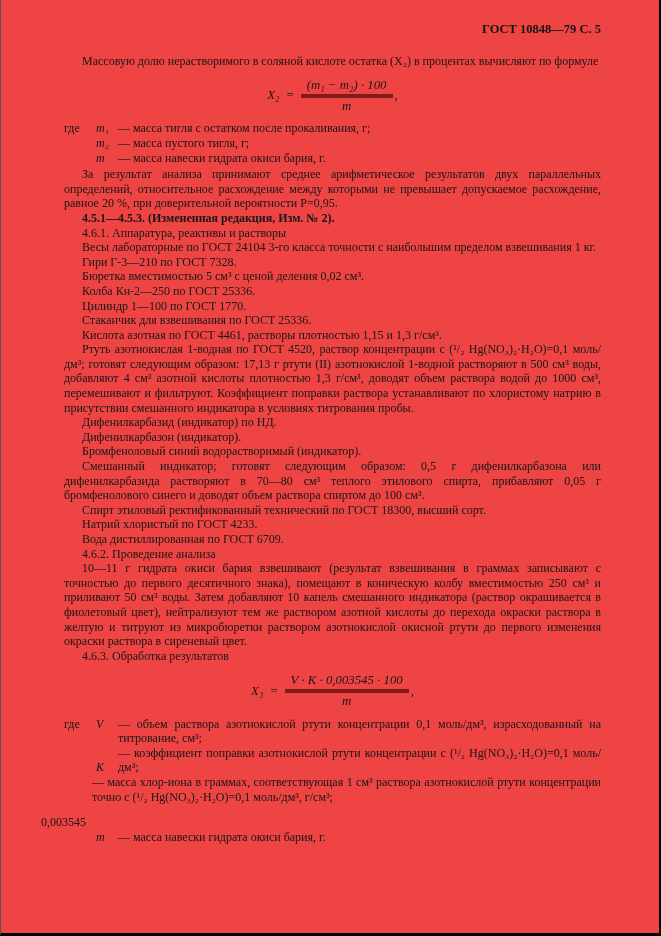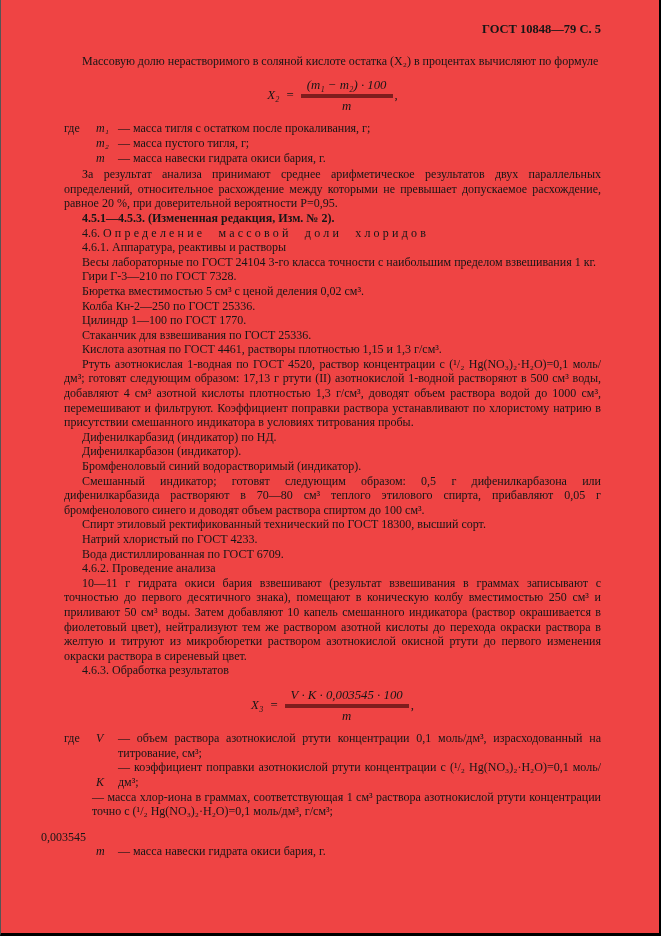--- a/index.html
+++ b/index.html
@@ -79,24 +79,20 @@
     </div>
   </div>
 
   <p class="para">За результат анализа принимают среднее арифметическое результатов двух параллельных определений, относительное расхождение между которыми не превышает допускаемое расхождение, равное 20 %, при доверительной вероятности Р=0,95.</p>
 
   <p class="para bold-line">
     <span>4.5.1—4.5.3.</span>
     <span class="b">(Измененная редакция, Изм. № 2).</span>
   </p>
 
-  <p class="para">
-    <span>4.6.</span>
-    <span class="lsp">Определение массовой доли хлоридов</span>
-  </p>
 
   <p class="para">
     <span>4.6.1.</span>
     <span class="it">Аппаратура, реактивы и растворы</span>
   </p>
 
   <p class="para">Весы лабораторные по ГОСТ 24104 3-го класса точности с наибольшим пределом взвешивания 1 кг.</p>
   <p class="para">Гири Г-3—210 по ГОСТ 7328.</p>
   <p class="para">Бюретка вместимостью 5 см³ с ценой деления 0,02 см³.</p>
   <p class="para">Колба Кн-2—250 по ГОСТ 25336.</p>

